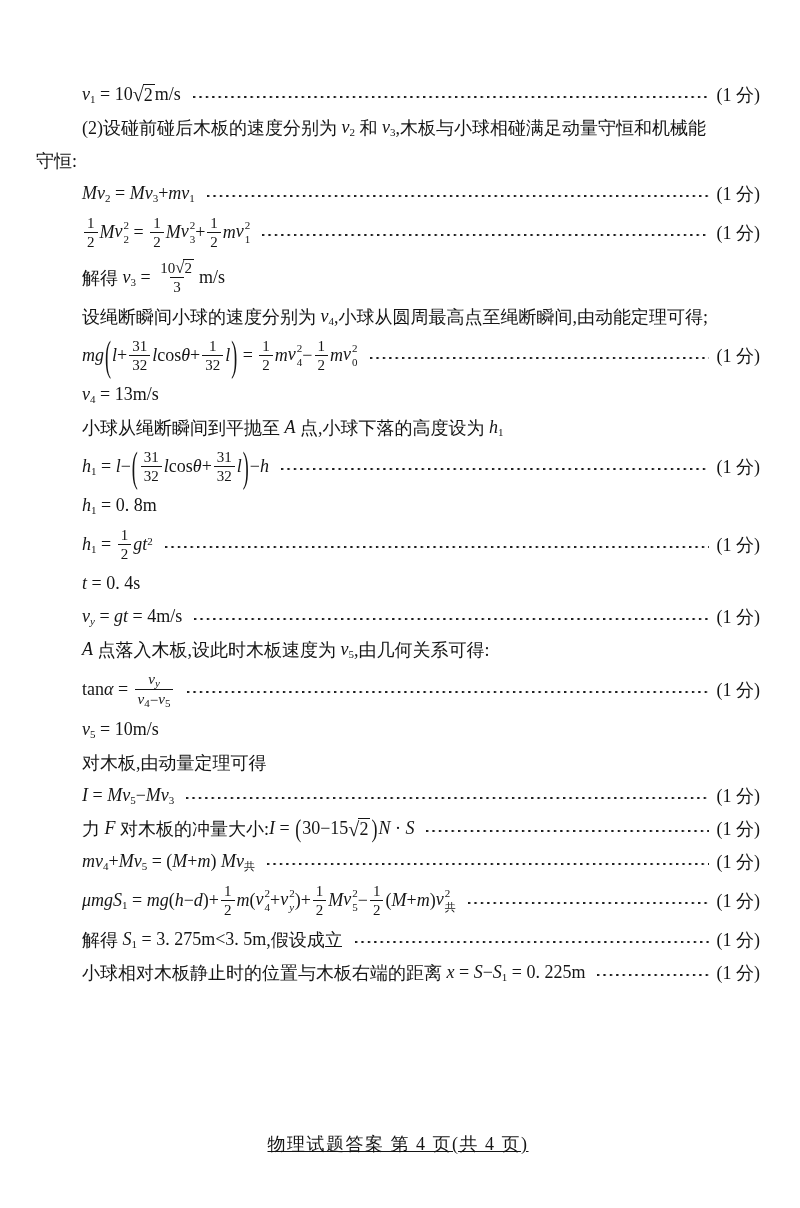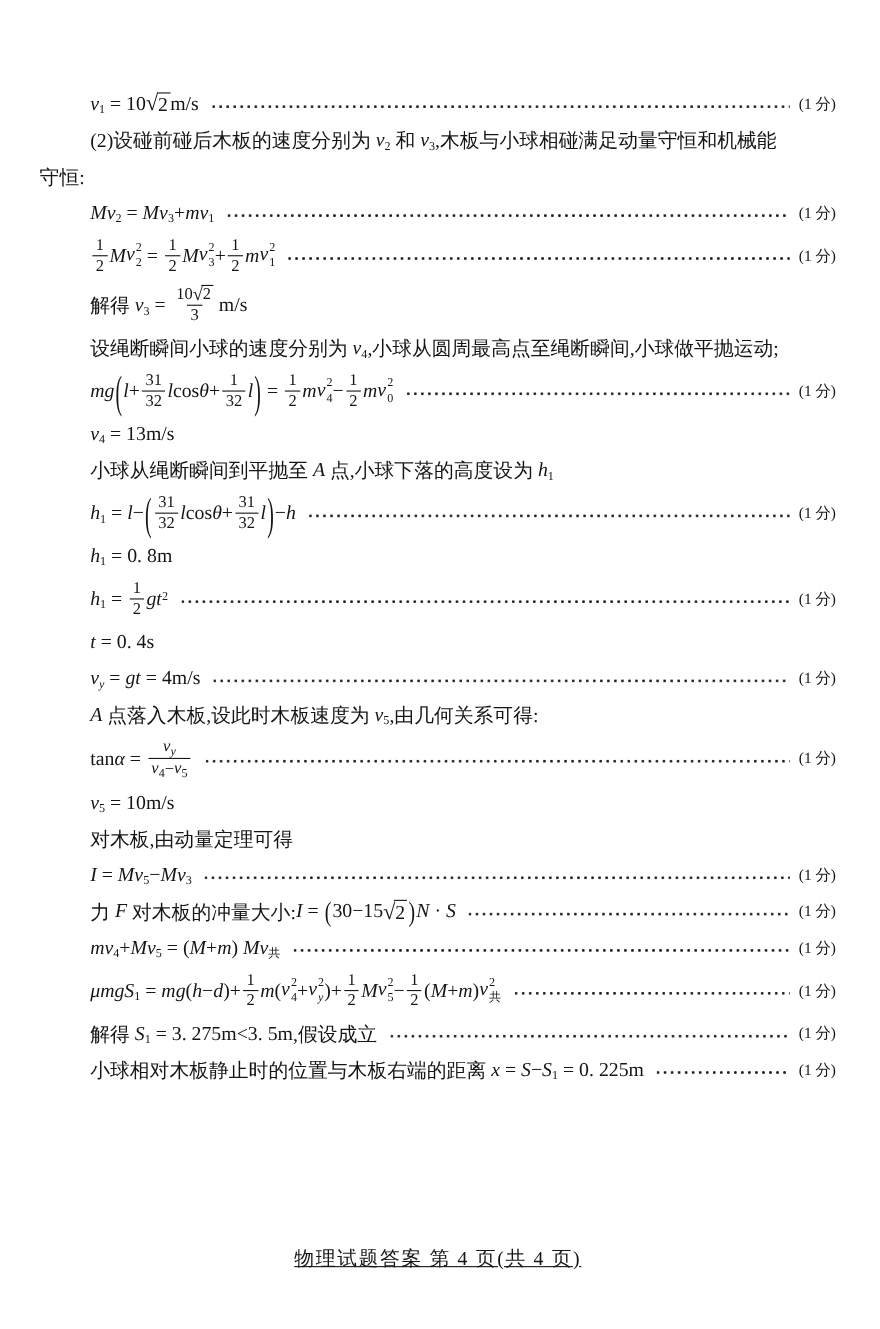--- a/index.html
+++ b/index.html
@@ -45,21 +45,21 @@
   .sqrt{display:inline-flex;align-items:center;}
   .rad{font-size:1.12em;line-height:1;margin-right:-1px;}
   .sqb{border-top:1.2px solid #151515;padding:0 2px 0 1px;line-height:1.15;}
   .bigp{display:inline-block;margin:0 1px;line-height:1;}
   .leader{
     flex:1 1 auto;min-width:24px;height:4px;
     margin:0 8px 0 12px;align-self:center;position:relative;top:2px;
     background-image:radial-gradient(circle at 1.2px 2px,#1c1c1c 1.05px,transparent 1.35px);
     background-size:6.4px 4px;background-repeat:repeat-x;
   }
-  .score{font-size:14px;white-space:nowrap;}
+  .score{font-size:18px;white-space:nowrap;}
   .footer{
     margin-top:auto;text-align:center;font-size:18px;letter-spacing:1.5px;text-decoration:underline;
   }
 </style>
 </head>
 <body>
 
 <div class="page">
   <div class="content">
       <div class="line">
@@ -167,21 +167,21 @@
               <span class="rm">3</span>
             </span>
           </span>
           <span class="rm">m/s</span>
         </span>
       </div>
       <div class="line">
         <span class="expr">
           <span class="cjk">设绳断瞬间小球的速度分别为&nbsp;</span>
           <span class="grp"><span class="it">v</span><sub class="ss">4</sub></span>
-          <span class="cjk">,小球从圆周最高点至绳断瞬间,小球做平抛运动;</span>
+          <span class="cjk">,小球从圆周最高点至绳断瞬间,由动能定理可得;</span>
         </span>
       </div>
       <div class="line">
         <span class="expr">
           <span class="grp"><span class="it">m</span></span>
           <span class="grp"><span class="it">g</span></span>
           <span class="bigp" style="transform: scaleY(2.3);">(</span>
           <span class="grp"><span class="it">l</span></span>
           <span class="rm">+</span>
           <span class="frac">

